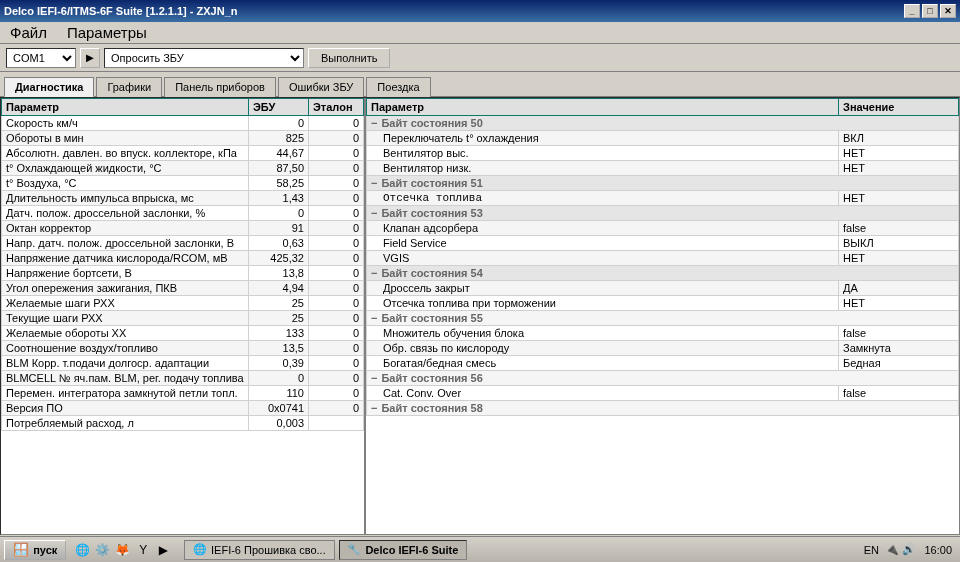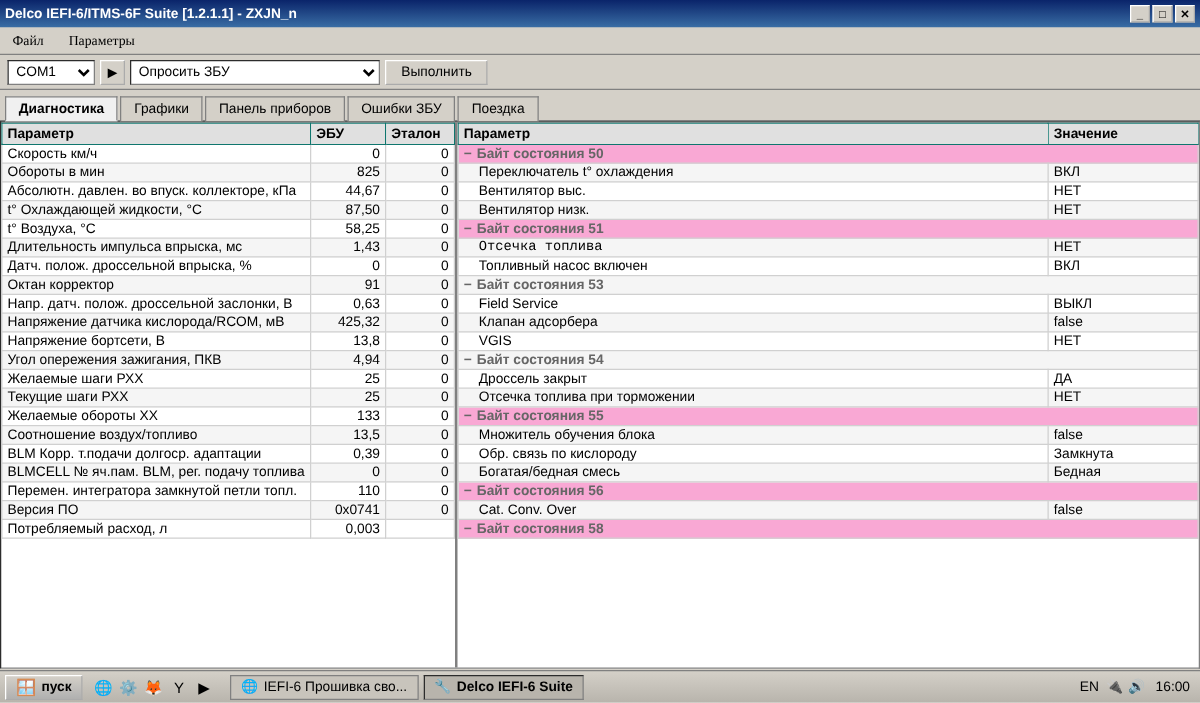--- a/index.html
+++ b/index.html
@@ -34,22 +34,21 @@
       height: 22px;
       display: flex;
       align-items: center;
       padding: 0 4px;
       gap: 8px;
       border-bottom: 1px solid #808080;
     }
     .menu-item {
       padding: 2px 6px;
       cursor: pointer;
-      font-size: 11px;
-      font-family: Liberation Serif, serif;
+      font-size: 15px;
     }
 
     
     .toolbar {
       background: #d4d0c8;
       height: 28px;
       display: flex;
       align-items: center;
       padding: 0 6px;
       gap: 4px;
@@ -148,21 +147,21 @@
       top: 0;
     }
     td {
       border: 1px solid #d0d0d0;
       padding: 1px 4px;
       white-space: nowrap;
     }
     tr:nth-child(even) td { background: #f5f5f5; }
 
     .section-header td {
-      background: #f9a8d4;
+      background: #e5e5e5;
       font-weight: bold;
       padding: 1px 4px;
     }
     .section-header td:first-child { color: #666; }
 
     
     .right-panel::-webkit-scrollbar,
     .left-panel::-webkit-scrollbar { width: 14px; }
     .right-panel::-webkit-scrollbar-track,
     .left-panel::-webkit-scrollbar-track { background: #d4d0c8; }
@@ -317,21 +316,21 @@
     <td>t° Воздуха, °С</td>
     <td style="text-align:right;">58,25</td>
     <td style="text-align:right;">0</td>
   </tr>
           <tr>
     <td>Длительность импульса впрыска, мс</td>
     <td style="text-align:right;">1,43</td>
     <td style="text-align:right;">0</td>
   </tr>
           <tr>
-    <td>Датч. полож. дроссельной впрыска, %</td>
+    <td>Датч. полож. дроссельной заслонки, %</td>
     <td style="text-align:right;">0</td>
     <td style="text-align:right;">0</td>
   </tr>
           <tr>
     <td>Октан корректор</td>
     <td style="text-align:right;">91</td>
     <td style="text-align:right;">0</td>
   </tr>
           <tr>
     <td>Напр. датч. полож. дроссельной заслонки, В</td>
@@ -430,36 +429,32 @@
     </tr>
           <tr class="section-header">
     <td colspan="2">
       <span style="color:#666;margin-right:4px;">−</span>Байт состояния 51
     </td>
   </tr>
           <tr>
       <td style="padding-left:16px;font-family:Liberation Mono, monospace;">Отсечка топлива</td>
       <td>НЕТ</td>
     </tr>
-          <tr>
-      <td style="padding-left:16px;">Топливный насос включен</td>
-      <td>ВКЛ</td>
-    </tr>
           <tr class="section-header">
     <td colspan="2">
       <span style="color:#666;margin-right:4px;">−</span>Байт состояния 53
     </td>
   </tr>
+          <tr>
+      <td style="padding-left:16px;">Клапан адсорбера</td>
+      <td>false</td>
+    </tr>
           <tr>
       <td style="padding-left:16px;">Field Service</td>
       <td>ВЫКЛ</td>
-    </tr>
-          <tr>
-      <td style="padding-left:16px;">Клапан адсорбера</td>
-      <td>false</td>
     </tr>
           <tr>
       <td style="padding-left:16px;">VGIS</td>
       <td>НЕТ</td>
     </tr>
           <tr class="section-header">
     <td colspan="2">
       <span style="color:#666;margin-right:4px;">−</span>Байт состояния 54
     </td>
   </tr>

